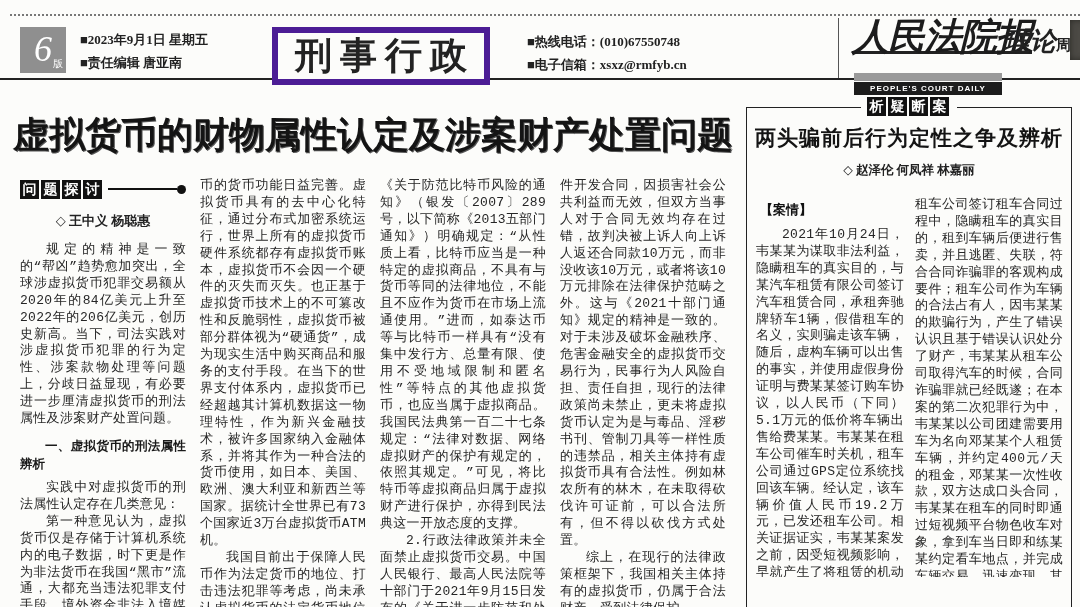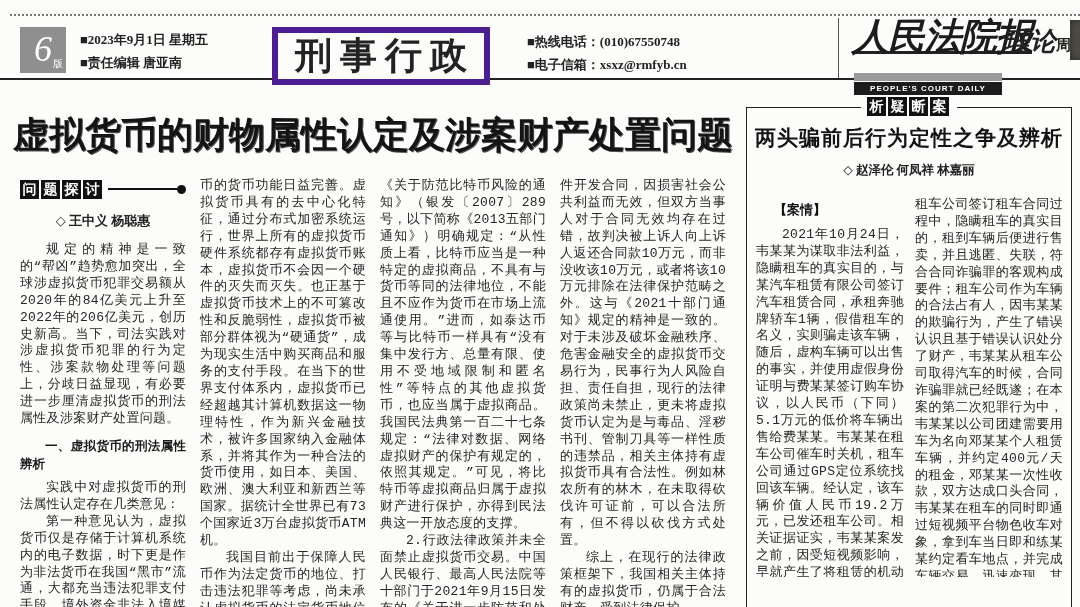--- a/index.html
+++ b/index.html
@@ -94,21 +94,21 @@
   .side-title {
     margin-top:16px; text-align:center; font-size:21px; font-weight:bold;
     letter-spacing:1px; white-space:nowrap; color:#141414;
     font-family:"Liberation Sans","DejaVu Sans",sans-serif;
   }
   .side-byline { text-align:center; font-weight:bold; font-size:12.5px; margin:10px 0 18px; }
   .side-cols { display:flex; gap:11px; padding:0 9px; height:380px; overflow:hidden; }
   .side-col { width:148px; flex:0 0 148px; }
   .bracket-head {
     font-family:"Liberation Sans","DejaVu Sans",sans-serif;
-    font-weight:bold; font-size:13px; margin:4px 18px 8px; color:#111;
+    font-weight:bold; font-size:13px; margin:4px 4px 8px; color:#111;
   }
 </style>
 </head>
 <body>
 
 <div class="dotted-rule"></div>
 <div class="header-rule"></div>
 
 <div class="edition-box">
   <span class="edition-number">6</span>

